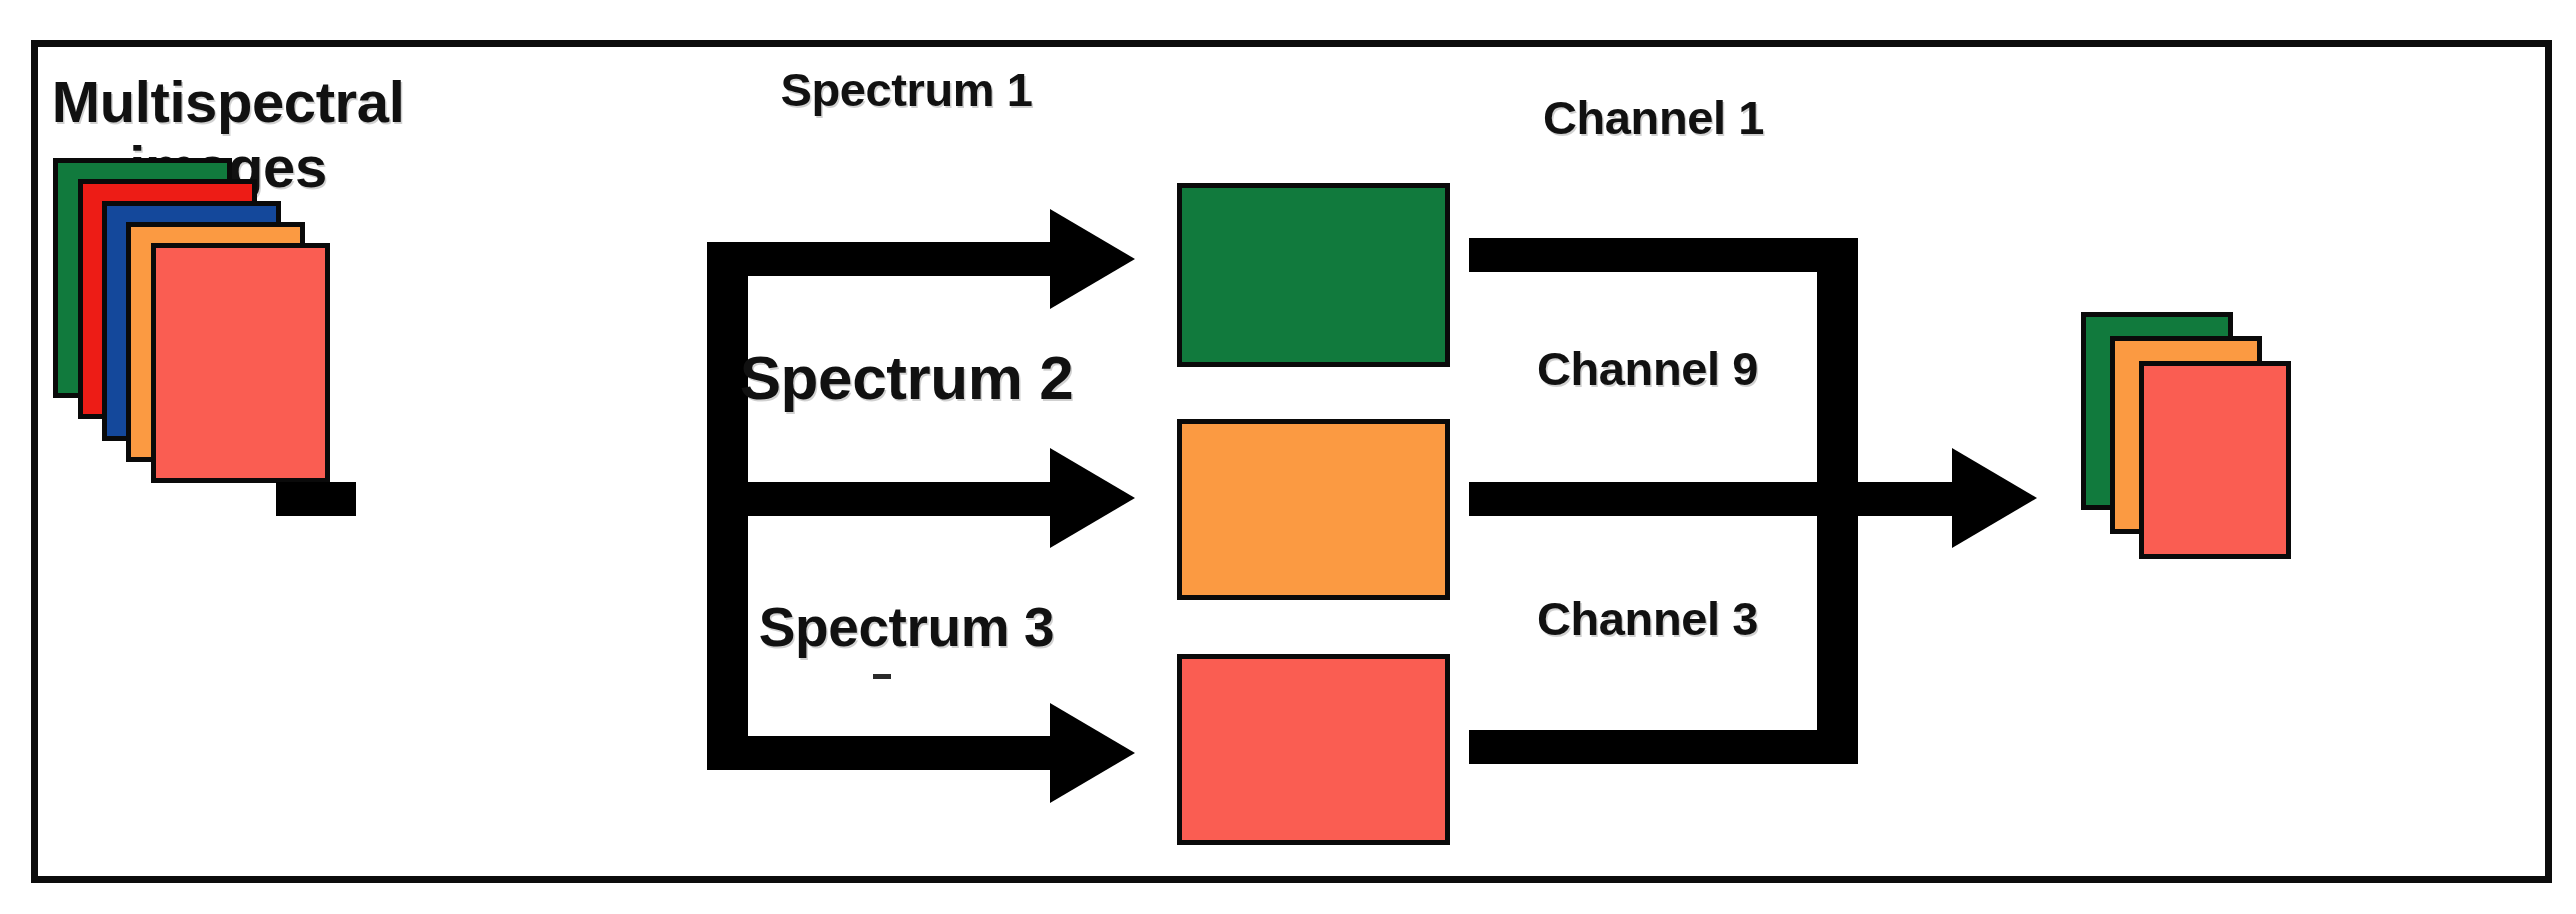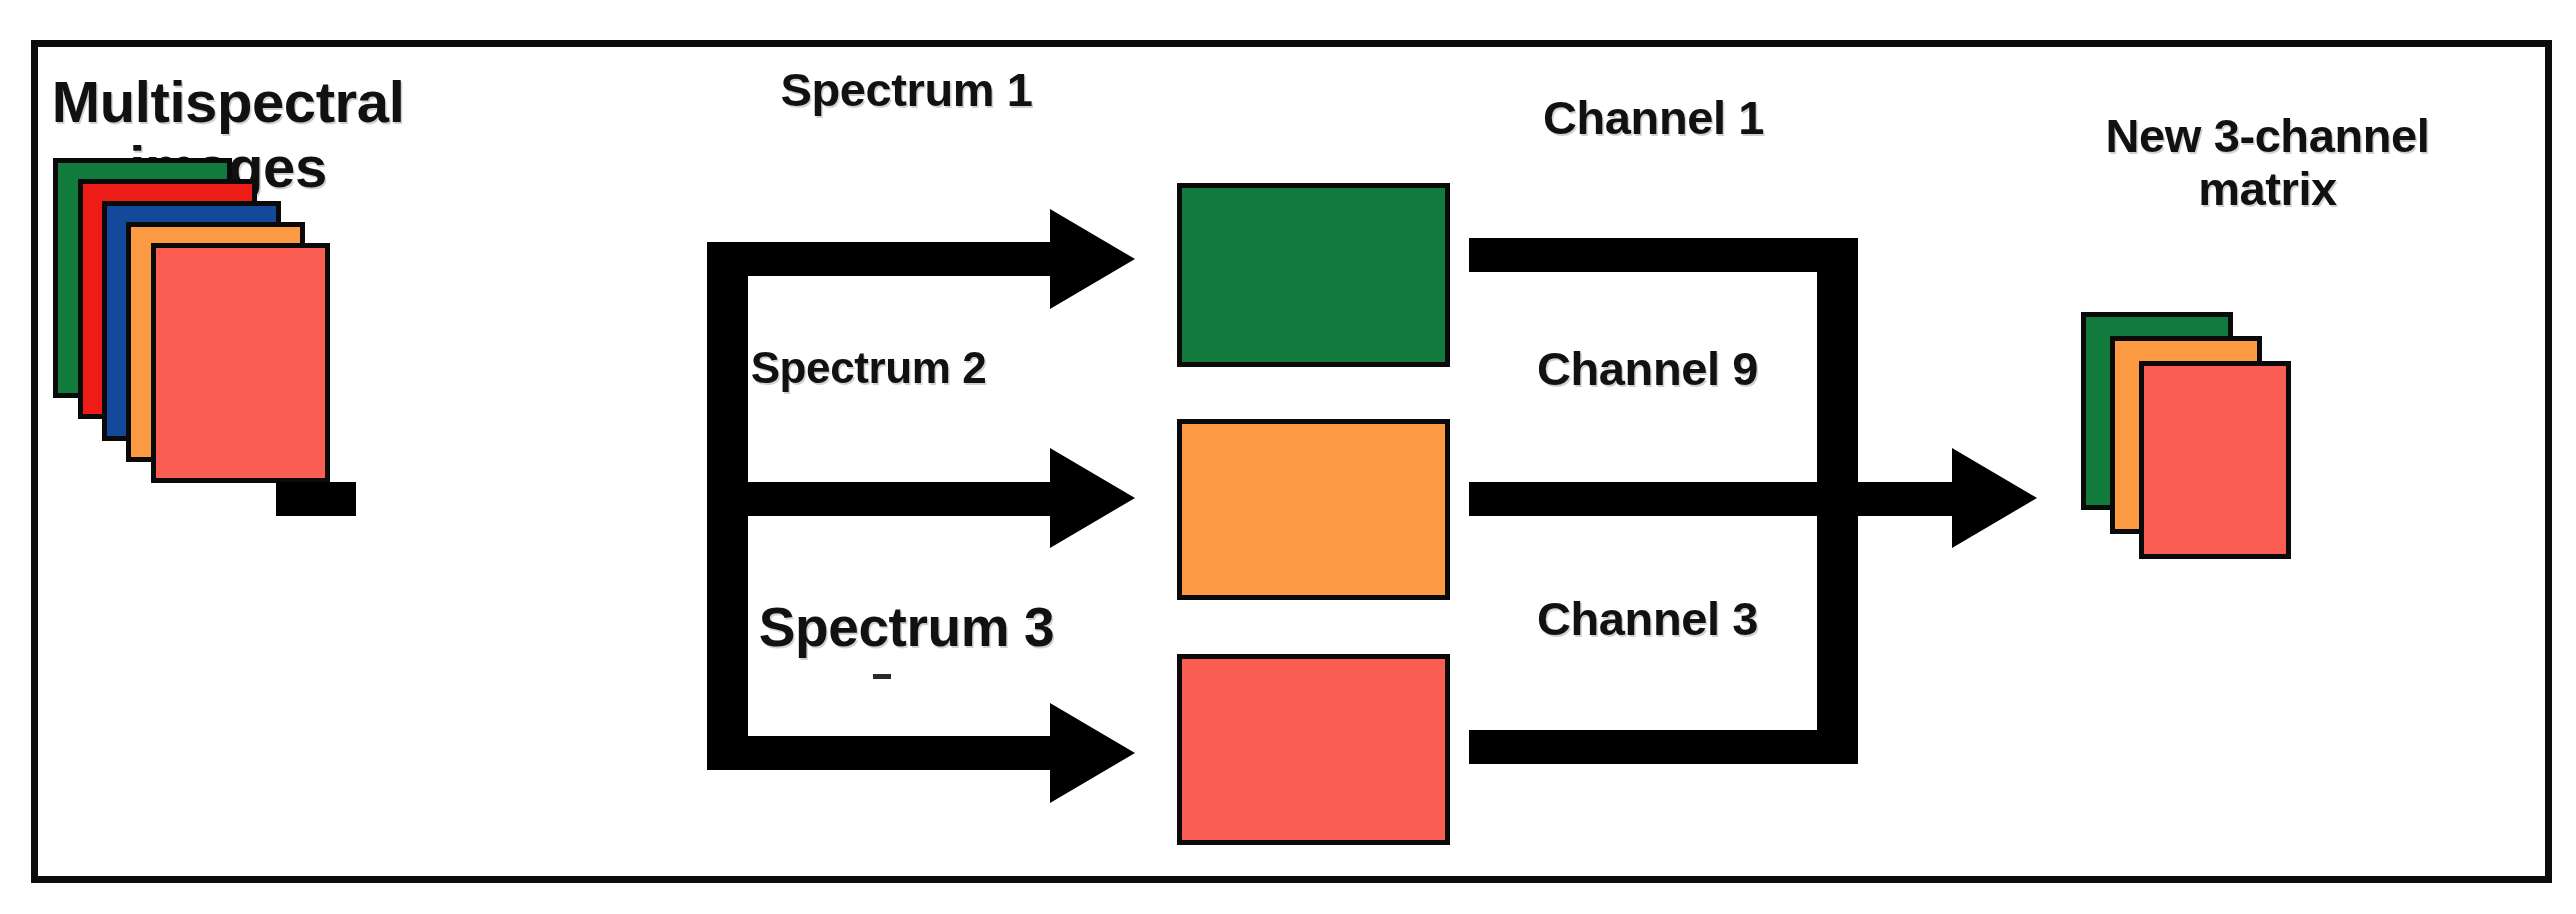--- a/index.html
+++ b/index.html
@@ -59,21 +59,21 @@
     <div class="head" style="left:1012px;top:162px;"></div>
 
     <div class="bar" style="left:669px;top:435px;width:361px;height:34px;"></div>
     <div class="head" style="left:1012px;top:401px;"></div>
 
     <div class="bar" style="left:669px;top:689px;width:361px;height:34px;"></div>
     <div class="head" style="left:1012px;top:656px;"></div>
   </div>
 
   <div class="lbl" style="left:671px;top:17px;width:396px;font-size:47px;">Spectrum 1</div>
-  <div class="lbl" style="left:633px;top:296px;width:396px;font-size:44px;">Spectrum 2</div>
+  <div class="lbl" style="left:671px;top:296px;width:396px;font-size:62px;">Spectrum 2</div>
   <div class="lbl" style="left:671px;top:550px;width:396px;font-size:55px;">Spectrum 3</div>
   <div class="dash" style="left:835px;top:627px;width:18.3px;height:4.6px;"></div>
 
   <div class="block" style="left:1139px;top:136px;width:273px;height:184px;background:#117A3D;"></div>
   <div class="block" style="left:1139px;top:372px;width:273px;height:181px;background:#FB9A42;"></div>
   <div class="block" style="left:1139px;top:607px;width:273px;height:191px;background:#FA5D52;"></div>
 
   <div style="position:absolute;left:0;top:0;width:100%;height:100%;">
 
     <div class="bar" style="left:1431px;top:191px;width:389px;height:34px;"></div>
@@ -85,22 +85,20 @@
     <div class="bar" style="left:1779px;top:191px;width:41px;height:526px;"></div>
 
     <div class="bar" style="left:1779px;top:435px;width:145px;height:34px;"></div>
     <div class="head" style="left:1914px;top:401px;"></div>
   </div>
 
   <div class="lbl" style="left:1418px;top:17px;width:396px;font-size:47px;margin-top:28px;">Channel 1</div>
   <div class="lbl" style="left:1412px;top:296px;width:396px;font-size:47px;">Channel 9</div>
   <div class="lbl" style="left:1412px;top:546px;width:396px;font-size:47px;">Channel 3</div>
 
-  <div class="lbl" style="left:1982px;top:63px;width:496px;font-size:47px;">New 3-channel
-matrix</div>
 
   <div style="position:absolute;left:2043px;top:265px;width:396px;height:305px;">
     <div class="card" style="left:0px;  top:0px;  width:152px;height:198px;background:#117A3D;"></div>
     <div class="card" style="left:29px; top:24.4px; width:152px;height:198px;background:#FB9A42;"></div>
     <div class="card" style="left:58px; top:49px; width:152px;height:198px;background:#FA5D52;"></div>
   </div>
 
 </div>
 
 

